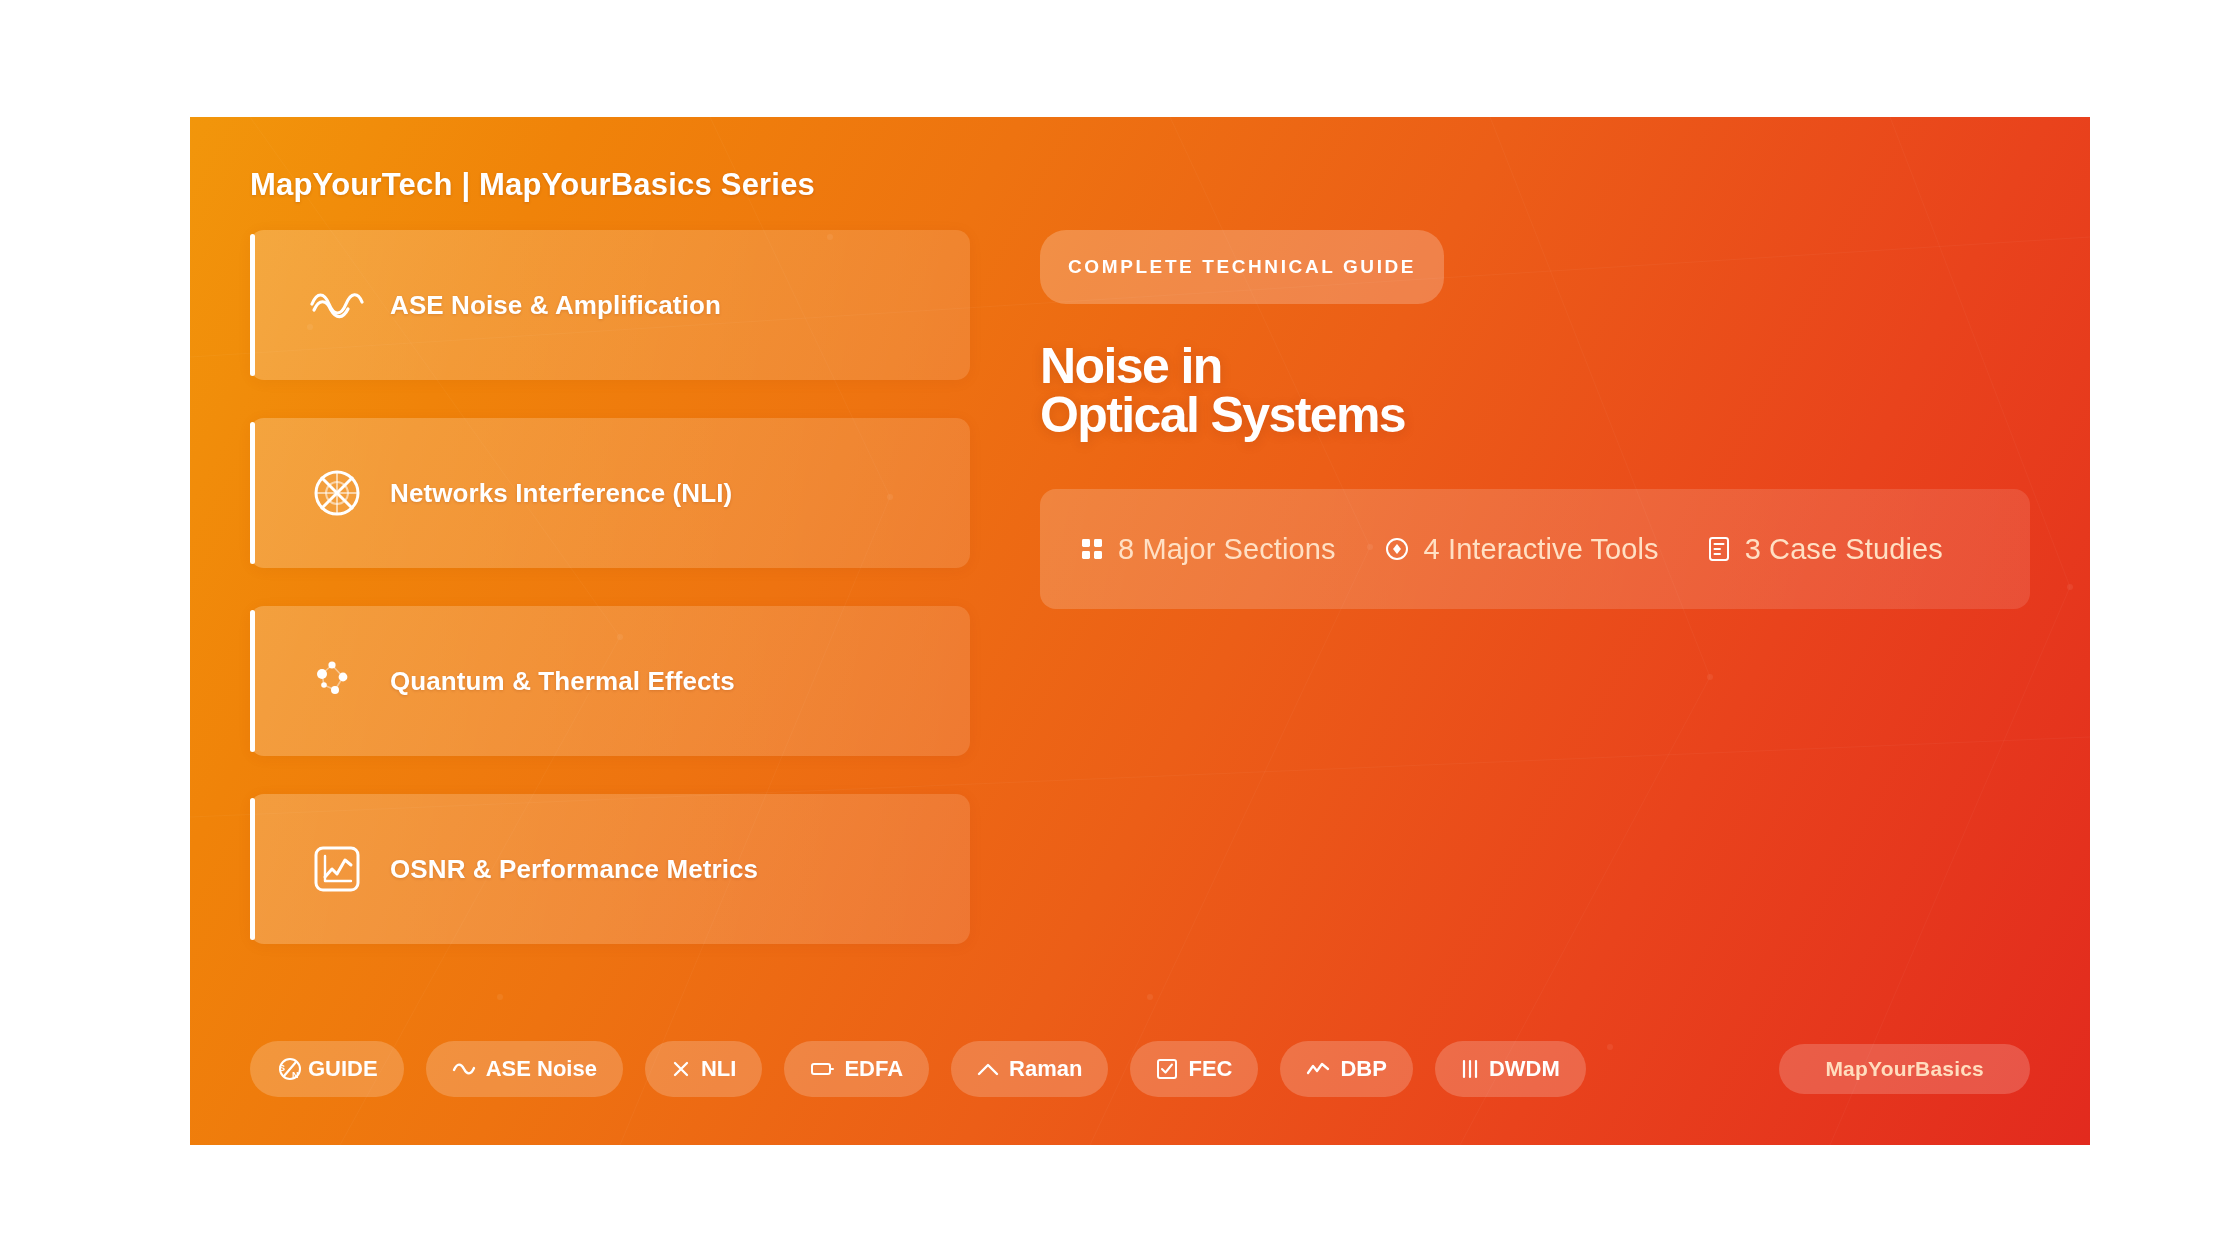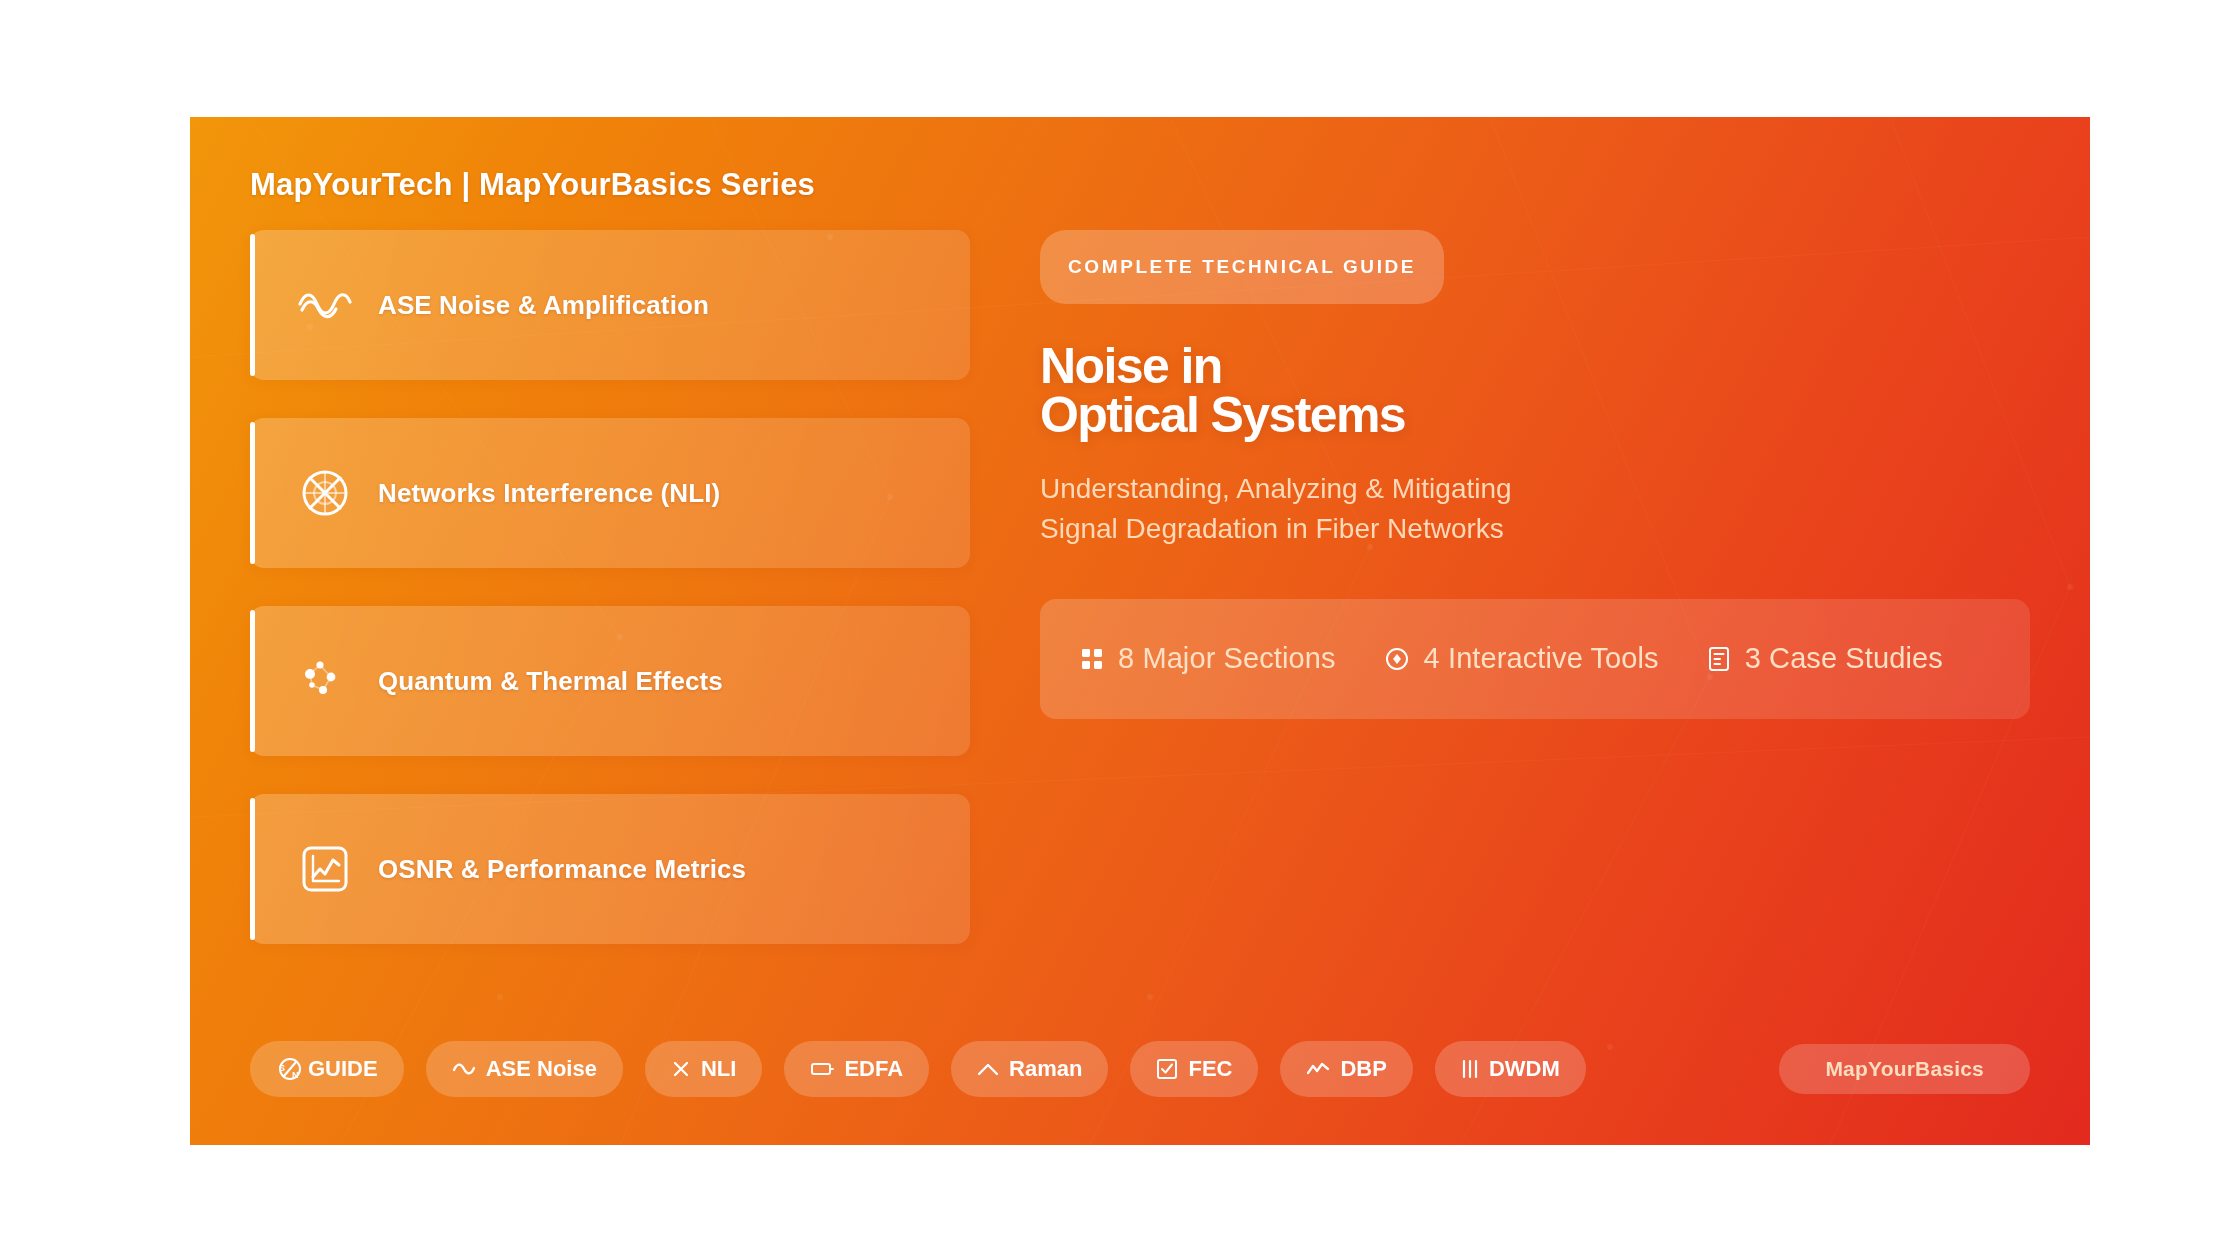--- a/index.html
+++ b/index.html
@@ -41,21 +41,21 @@
     position:absolute; left:60px; top:113px;
     width:720px;
   }
   .card {
     position:relative;
     height:150px;
     margin-bottom:38px;
     border-radius:14px;
     background:linear-gradient(100deg, rgba(255,255,255,.215), rgba(255,255,255,.125));
     display:flex; align-items:center;
-    padding-left:44px;
+    padding-left:56px;
     box-shadow:0 2px 14px rgba(140,45,0,.07);
   }
   .card::before {
     content:"";
     position:absolute; left:0; top:4px; bottom:4px;
     width:5px; border-radius:3px;
     background:#ffffff;
   }
   .card-icon {
     width:62px; height:62px;
@@ -237,24 +237,20 @@
     </div>
 
     <div class="right">
       <div class="eyebrow">COMPLETE TECHNICAL GUIDE</div>
 
       <div class="title">
         <span class="l1">Noise in</span>
         <span class="l2">Optical Systems</span>
       </div>
 
-      <div class="subtitle">
-        <span class="l1">Understanding, Analyzing &amp; Mitigating</span>
-        <span class="l2">Signal Degradation in Fiber Networks</span>
-      </div>
 
       <div class="stats">
 
         <div class="stat">
           <span class="stat-icon">
             <svg width="24" height="24" viewBox="0 0 24 24" fill="#ffffff">
               <rect x="2" y="2" width="8" height="8" rx="1.4"></rect>
               <rect x="14" y="2" width="8" height="8" rx="1.4"></rect>
               <rect x="2" y="14" width="8" height="8" rx="1.4"></rect>
               <rect x="14" y="14" width="8" height="8" rx="1.4"></rect>

